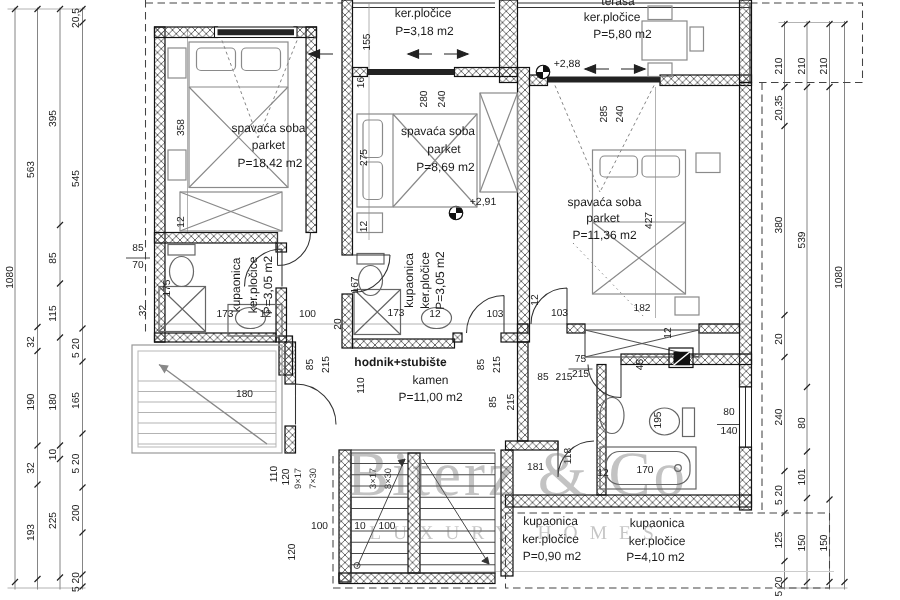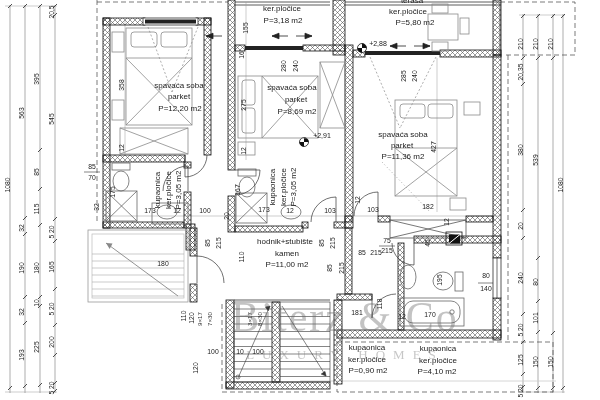--- a/index.html
+++ b/index.html
@@ -245,34 +245,34 @@
       <path d="M378 216 V192 M378 192 A24 24 0 0 0 354 216"></path>
       <path d="M414 243 V265 M392 243 A22 22 0 0 0 414 265"></path>
       <path d="M197 256 V283 M197 256 A27 27 0 0 1 224 283"></path>
       <path d="M372 294 V318 M372 318 A24 24 0 0 1 396 294"></path>
     </g>
   </svg>
 
   <div id="labels">
       <div class="lbl room" style="left: 179px; top: 86px;">spavaća soba</div>
       <div class="lbl room" style="left: 179px; top: 97px;">parket</div>
-      <div class="lbl room" style="left: 180px; top: 109px;">P=12,20 m2</div>
+      <div class="lbl room" style="left: 180px; top: 109px;">P=18,42 m2</div>
       <div class="lbl room" style="left: 292px; top: 88px;">spavaća soba</div>
       <div class="lbl room" style="left: 296px; top: 100px;">parket</div>
       <div class="lbl room" style="left: 297px; top: 112px;">P=8,69 m2</div>
       <div class="lbl room" style="left: 403px; top: 135px;">spavaća soba</div>
       <div class="lbl room" style="left: 402px; top: 146px;">parket</div>
       <div class="lbl room" style="left: 403px; top: 157px;">P=11,36 m2</div>
       <div class="lbl room" style="left: 412px; top: 1px;">terasa</div>
       <div class="lbl room" style="left: 408px; top: 12px;">ker.pločice</div>
       <div class="lbl room" style="left: 415px; top: 23px;">P=5,80 m2</div>
       <div class="lbl room" style="left: 282px; top: -3px;">terasa</div>
       <div class="lbl room" style="left: 282px; top: 9px;">ker.pločice</div>
       <div class="lbl room" style="left: 283px; top: 21px;">P=3,18 m2</div>
-      <div class="lbl room" style="left: 285px; top: 242px;">hodnik+stubište</div>
+      <div class="lbl room" style="left: 267px; top: 242px; font-weight: bold;">hodnik+stubište</div>
       <div class="lbl room" style="left: 287px; top: 254px;">kamen</div>
       <div class="lbl room" style="left: 287px; top: 265px;">P=11,00 m2</div>
       <div class="lbl room" style="left: 367px; top: 348px;">kupaonica</div>
       <div class="lbl room" style="left: 367px; top: 360px;">ker.pločice</div>
       <div class="lbl room" style="left: 368px; top: 371px;">P=0,90 m2</div>
       <div class="lbl room" style="left: 438px; top: 349px;">kupaonica</div>
       <div class="lbl room" style="left: 438px; top: 361px;">ker.pločice</div>
       <div class="lbl room" style="left: 437px; top: 372px;">P=4,10 m2</div>
       <div class="lbl room v" style="left: 158px; top: 190px;">kupaonica</div>
       <div class="lbl room v" style="left: 169px; top: 190px;">ker.pločice</div>

